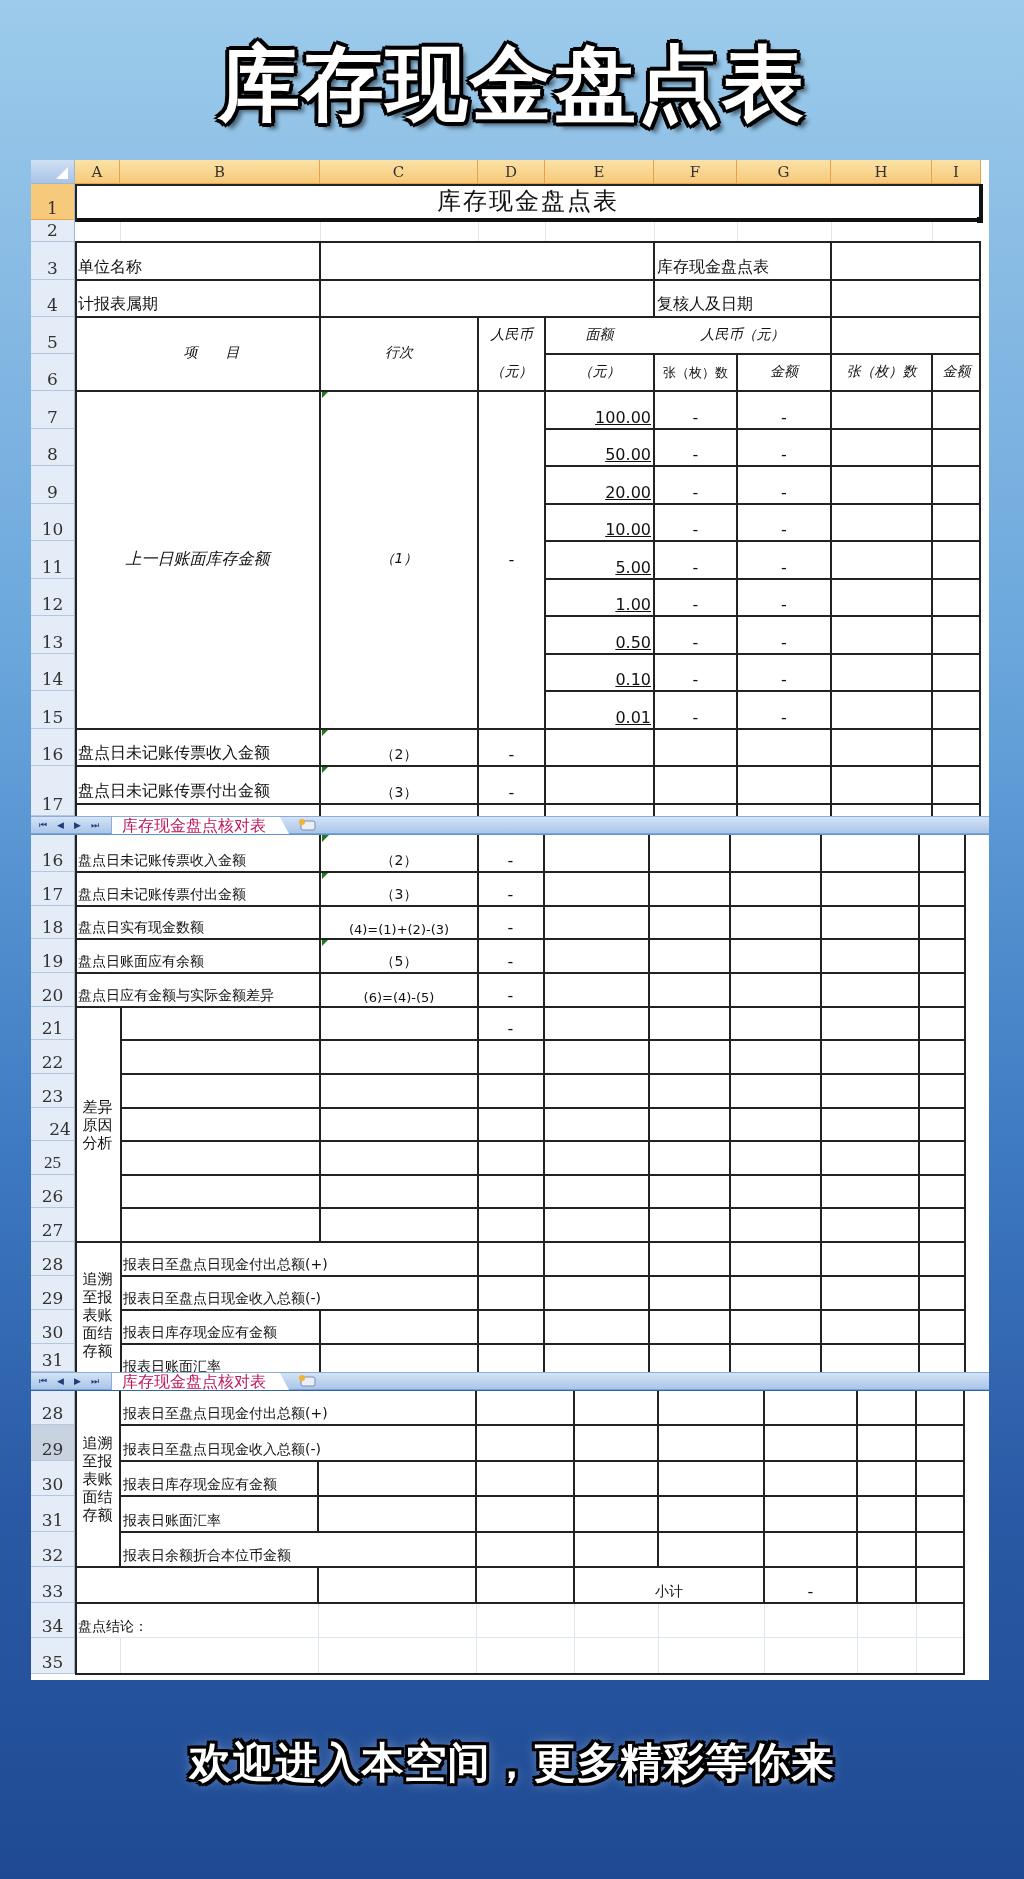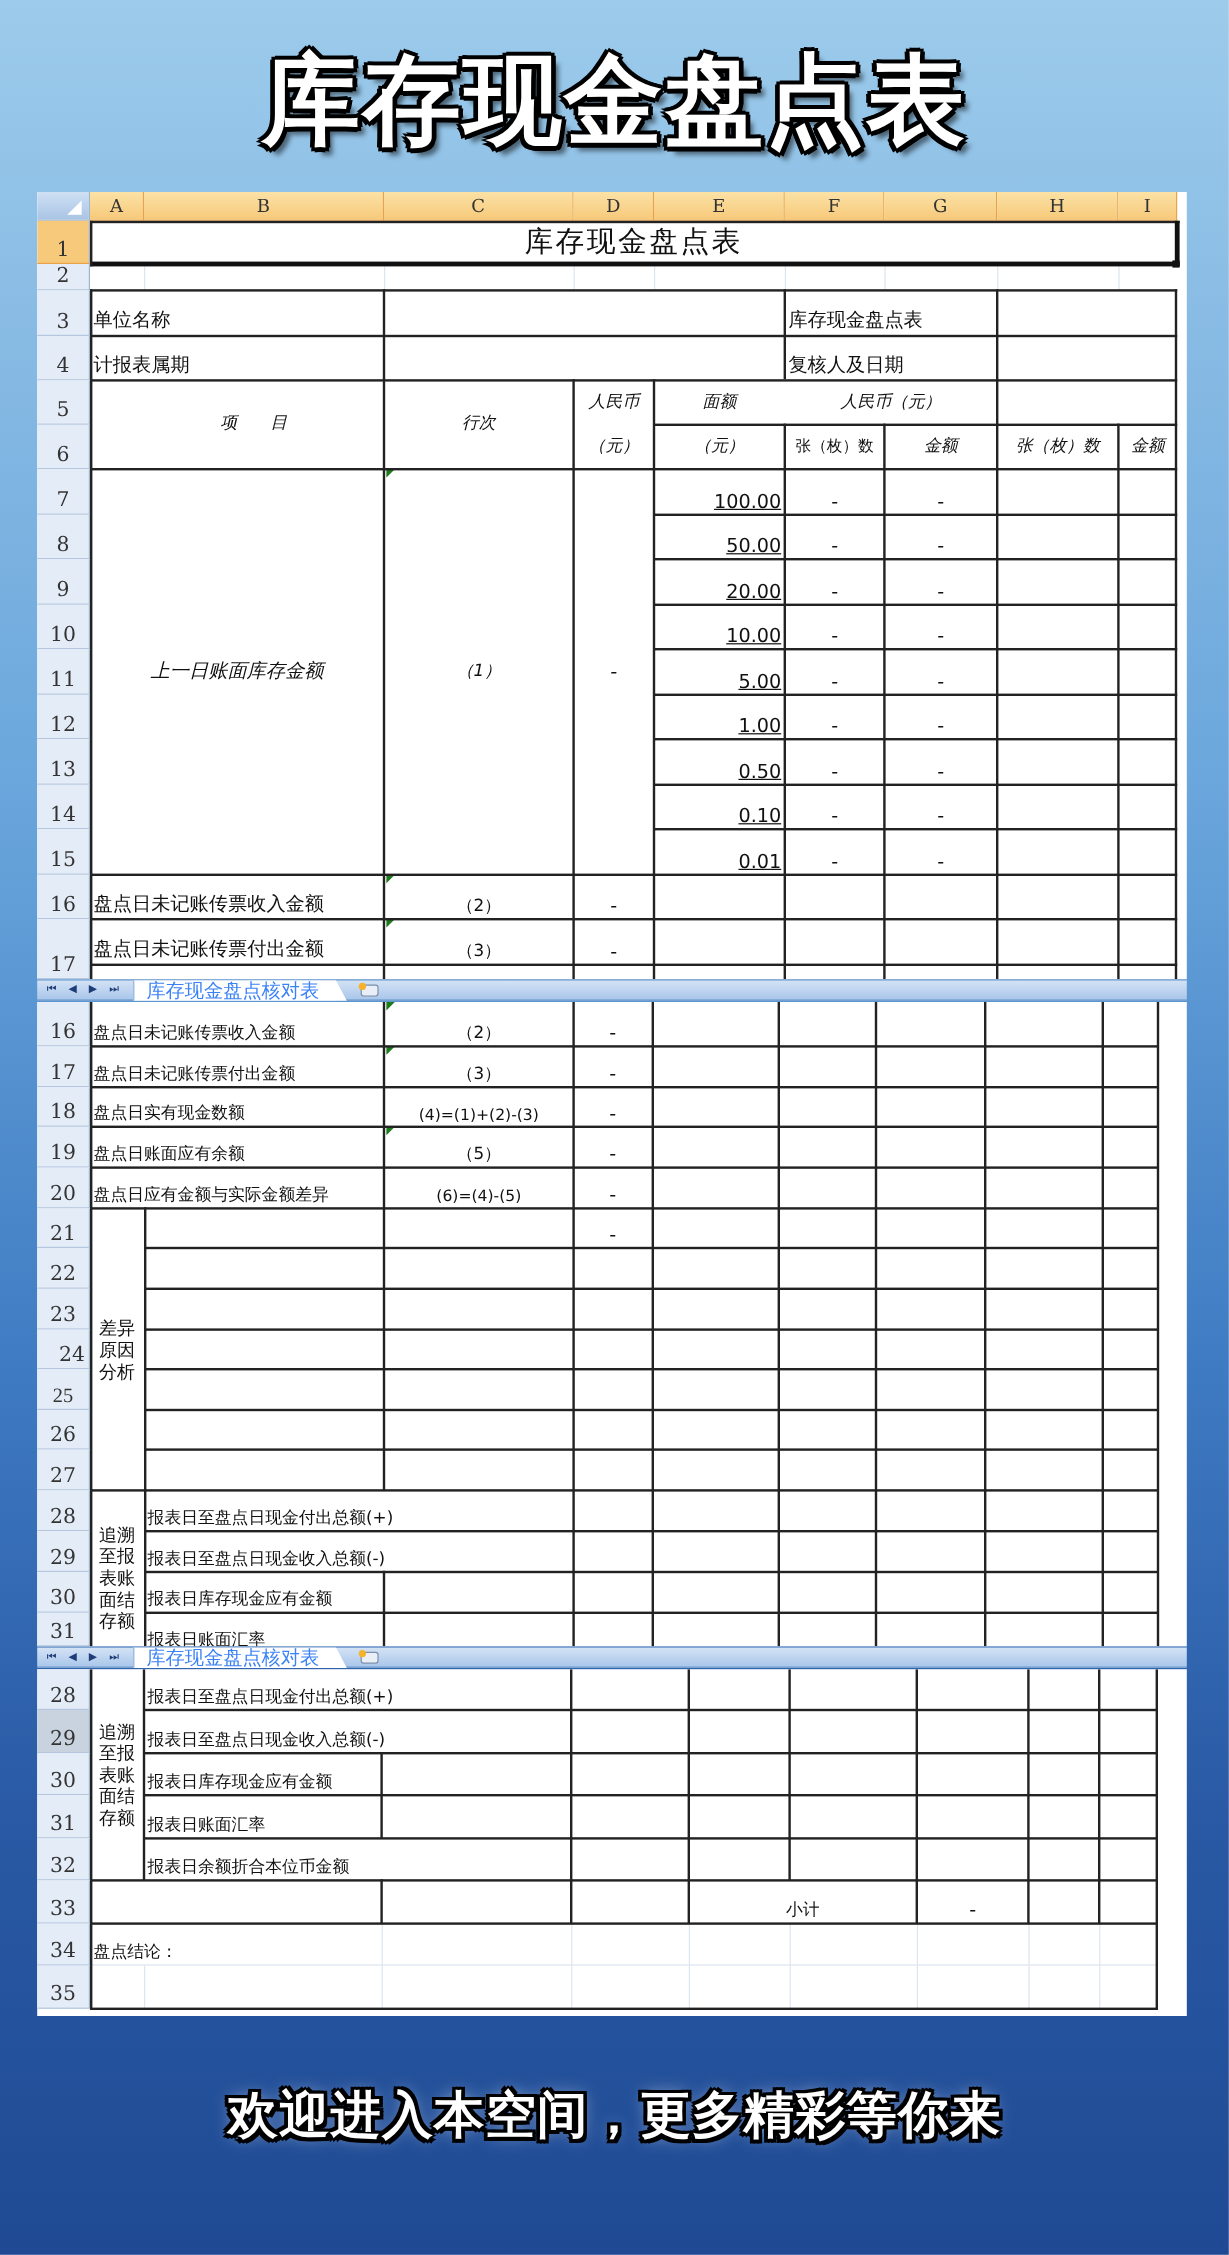--- a/index.html
+++ b/index.html
@@ -64,21 +64,21 @@
   .gv { position: absolute; background: #dde5ef; width: 1px; }
   .tri { position: absolute; width: 0; height: 0; border-top: 7px solid #1d7a1d; border-right: 7px solid transparent; }
   .tabbar {
     position: absolute; left: 31px; width: 958px; height: 18px;
     background: linear-gradient(#d4e3f5, #a9c6ea); border-top: 1px solid #8aaed8; border-bottom: 1px solid #7fa3cf;
     display: flex; align-items: center;
   }
   .tabnav { display: flex; gap: 10px; padding: 0 8px; width: 80px; font-size: 9px; color: #1e3c78; }
   .tabnav span { cursor: pointer; }
   .sheet-tab {
-    height: 17px; padding: 0 14px 0 10px; background: #fff; color: #3b82f6; font-size: 16px; line-height: 17px;
+    height: 17px; padding: 0 14px 0 10px; background: #fff; color: #be185d; font-size: 16px; line-height: 17px;
     border-left: 1px solid #8aaed8; position: relative;
   }
   .sheet-tab::after {
     content: ""; position: absolute; right: -9px; top: 0; width: 0; height: 0;
     border-bottom: 17px solid #fff; border-right: 9px solid transparent;
   }
   .new-tab {
     margin-left: 14px; width: 26px; height: 14px; display: flex; align-items: center; justify-content: center;
   }
   .title-cell { font-size: 24px; letter-spacing: 2px; justify-content: center; align-items: center; }

